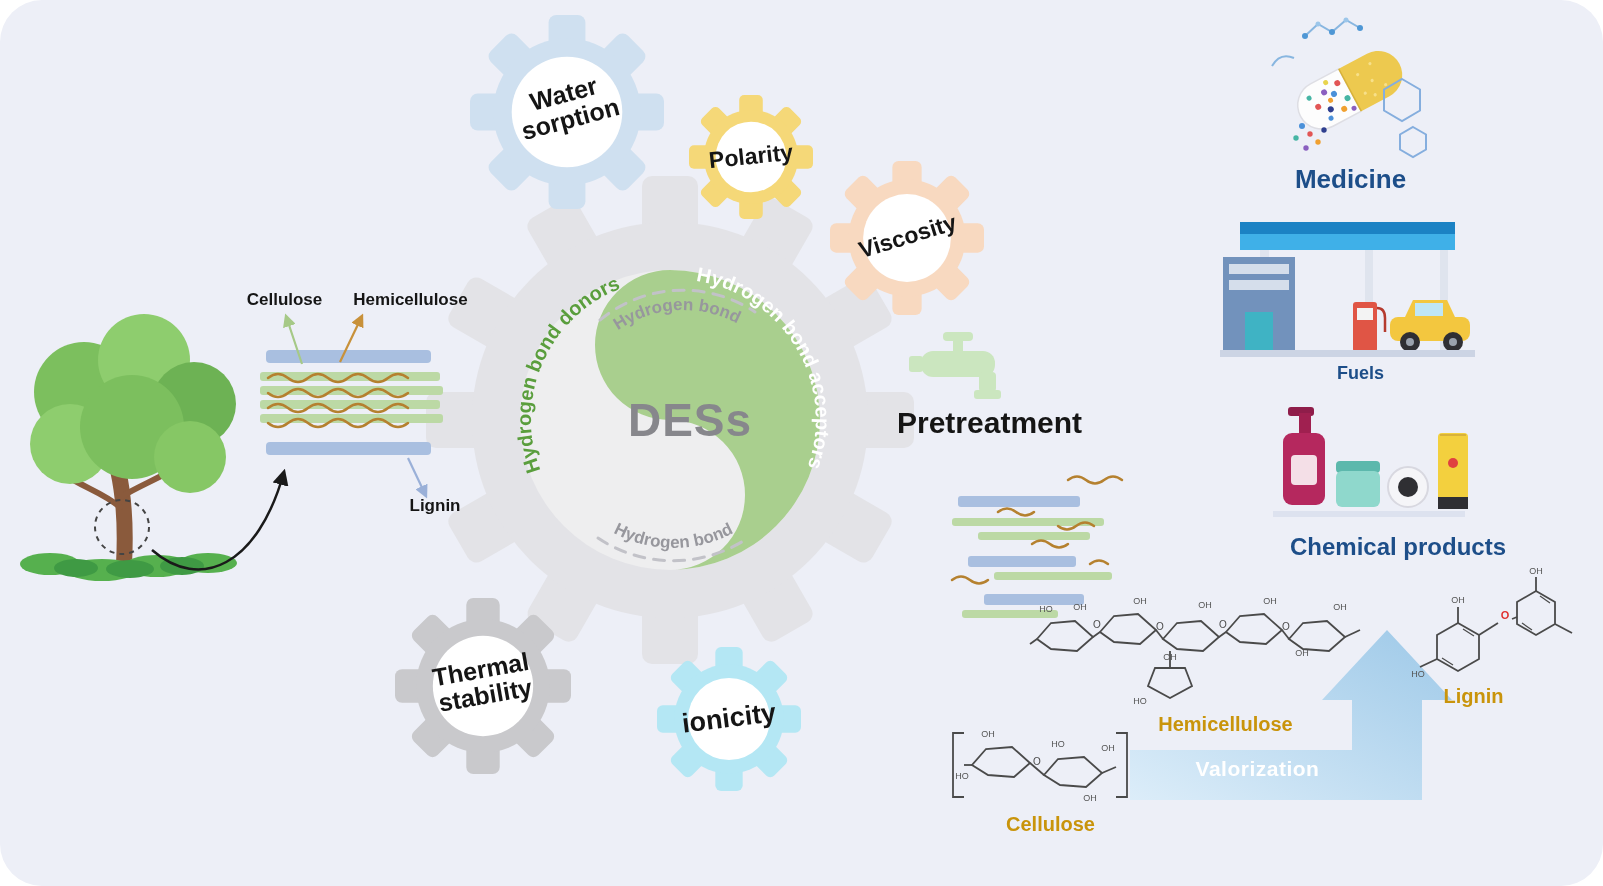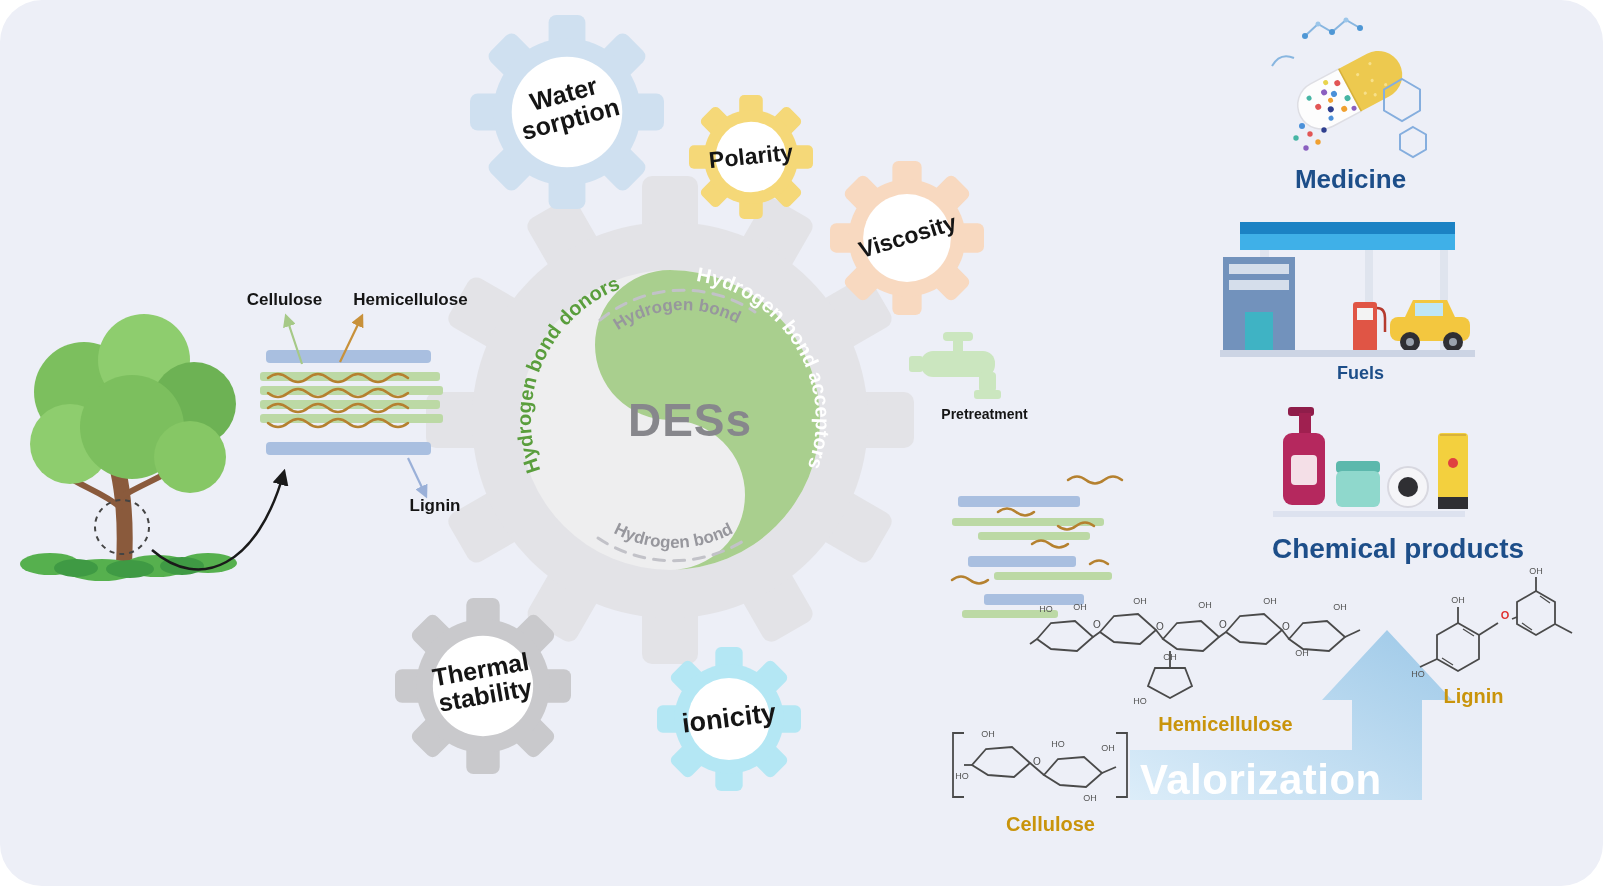--- a/index.html
+++ b/index.html
@@ -172,21 +172,21 @@
   <svg class="abs" style="left:903px;top:332px" width="125" height="75" viewBox="0 0 125 75">
     <g fill="#cbe6bf">
       <rect x="40" y="0" width="30" height="9" rx="4"></rect>
       <rect x="50" y="8" width="10" height="12"></rect>
       <rect x="18" y="19" width="74" height="26" rx="12"></rect>
       <rect x="6" y="24" width="14" height="16" rx="3"></rect>
       <rect x="76" y="40" width="17" height="20" rx="4"></rect>
       <rect x="71" y="58" width="27" height="9" rx="3"></rect>
     </g>
   </svg>
-  <div class="lbl" style="left:897px;top:407px;width:175px;font-size:14px">Pretreatment</div>
+  <div class="lbl" style="left:897px;top:407px;width:175px;font-size:30px">Pretreatment</div>
 
   <svg class="abs" style="left:940px;top:468px" width="215" height="158" viewBox="0 0 215 158">
     <g>
       <rect x="18" y="28" width="122" height="11" rx="3" fill="#a9bfe0"></rect>
       <rect x="12" y="50" width="152" height="8" rx="3" fill="#bcd9a5"></rect>
       <rect x="38" y="64" width="112" height="8" rx="3" fill="#bcd9a5"></rect>
       <rect x="28" y="88" width="108" height="11" rx="3" fill="#a9bfe0"></rect>
       <rect x="54" y="104" width="118" height="8" rx="3" fill="#bcd9a5"></rect>
       <rect x="44" y="126" width="100" height="11" rx="3" fill="#a9bfe0"></rect>
       <rect x="22" y="142" width="96" height="8" rx="3" fill="#bcd9a5"></rect>
@@ -203,21 +203,21 @@
 
   <svg class="abs" style="left:1120px;top:598px" width="345" height="215" viewBox="0 0 345 215">
     <defs>
       <linearGradient id="valgrad" x1="0" y1="1" x2="1" y2="0">
         <stop offset="0" stop-color="#dcedf9"></stop>
         <stop offset="1" stop-color="#9ec9e8"></stop>
       </linearGradient>
     </defs>
     <polygon points="10,152 232,152 232,102 202,102 267,32 332,102 302,102 302,202 10,202" fill="url(#valgrad)"></polygon>
   </svg>
-  <div class="lbl white" style="left:1140px;top:758px;width:235px;font-size:42px;letter-spacing:0.5px">Valorization</div>
+  <div class="lbl white" style="left:1140px;top:758px;width:235px;font-size:21px;letter-spacing:0.5px">Valorization</div>
 
   <svg class="abs" style="left:1020px;top:580px" width="370" height="130" viewBox="0 0 370 130">
     <g fill="none" stroke="#4a4a4a" stroke-width="1.8">
       <polygon points="17,59 31,43 55,41 73,57 57,71 31,69"></polygon>
       <polygon points="80,52 94,36 118,34 136,50 120,64 94,62"></polygon>
       <polygon points="143,59 157,43 181,41 199,57 183,71 157,69"></polygon>
       <polygon points="206,52 220,36 244,34 262,50 246,64 220,62"></polygon>
       <polygon points="269,59 283,43 307,41 325,57 309,71 283,69"></polygon>
       <polygon points="135,88 165,88 172,106 150,118 128,106"></polygon>
       <line x1="73" y1="57" x2="80" y2="52"></line>
@@ -395,15 +395,15 @@
       <circle cx="150" cy="94" r="10" fill="#2f2f33"></circle>
     </g>
     <g>
       <rect x="180" y="40" width="30" height="70" rx="4" fill="#f3d03e"></rect>
       <rect x="180" y="104" width="30" height="12" fill="#2f2f33"></rect>
       <circle cx="195" cy="70" r="5" fill="#e04040"></circle>
       <line x1="182" y1="42" x2="208" y2="42" stroke="#d8b23a" stroke-width="2"></line>
     </g>
     <rect x="15" y="118" width="192" height="6" fill="#dde2ef"></rect>
   </svg>
-  <div class="lbl navy" style="left:1248px;top:534px;width:300px;font-size:28px">Chemical products</div>
+  <div class="lbl navy" style="left:1248px;top:534px;width:300px;font-size:24px">Chemical products</div>
 
 </div>
 
 </body></html>

